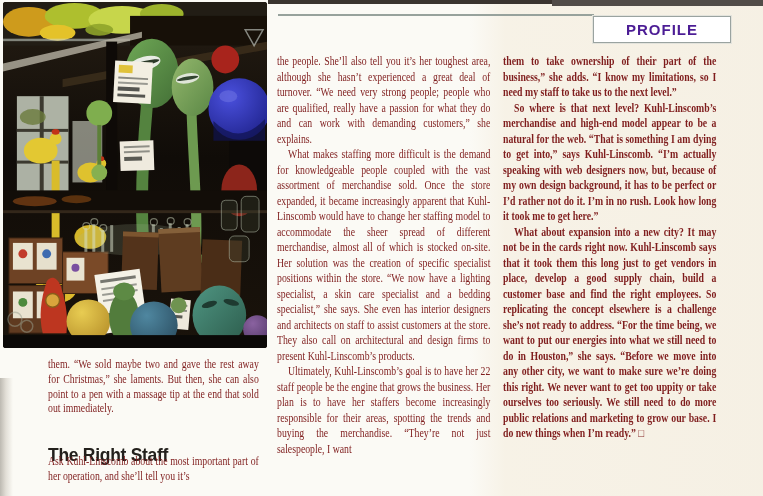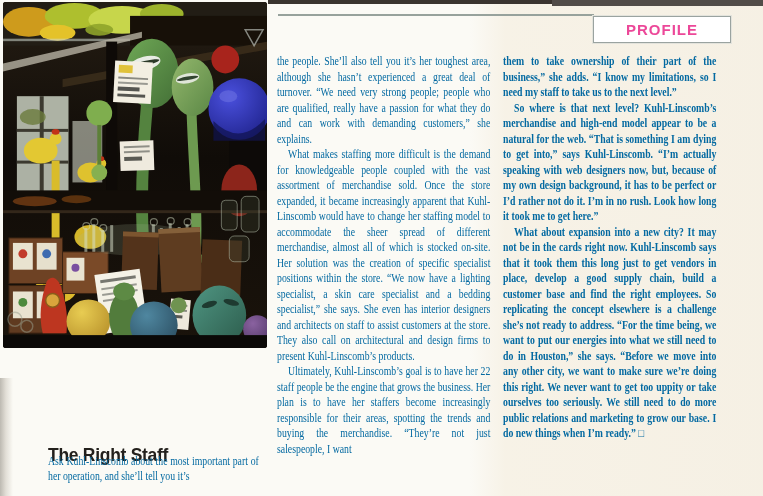--- a/index.html
+++ b/index.html
@@ -25,30 +25,30 @@
     background:linear-gradient(90deg,#a8a49b 0%,#d9d5cc 45%,rgba(230,227,219,0) 100%);
     opacity:.75;
   }
   
   .header-rule{position:absolute;left:278px;top:14px;width:316px;height:2px;background:#97a29c;}
   .profile-box{
     position:absolute;left:593px;top:16px;width:136px;height:25px;
     background:#ffffff;border:1px solid #9aa3a0;box-shadow:0 0 0 1px #e3e3dc;
     display:flex;align-items:center;justify-content:center;
     font-family:"Liberation Sans", sans-serif;font-weight:bold;
-    font-size:15px;letter-spacing:1px;color:#ec4899;
+    font-size:15px;letter-spacing:1px;color:#4c1d95;
   }
   
   .photo{
     position:absolute;left:3px;top:2px;width:264px;height:346px;
     border-radius:3px;overflow:hidden;background:#14100b;
   }
   .photo svg{display:block;width:100%;height:100%;}
   
-  .col{position:absolute;color:#0369a1;}
+  .col{position:absolute;color:#7f1d1d;}
   .condense{transform:scaleX(0.85);transform-origin:0 0;width:251px;}
   .condense-narrow{transform:scaleX(0.85);transform-origin:0 0;width:248px;}
   .col p{
     margin:0;
     font-size:11.5px;line-height:15.5px;
     text-align:justify;
   }
   .col p.indent{text-indent:13px;}
   #col-left-p1{left:48px;top:357px;width:212px;}
   #col-left-p1 p, #col-left-p2 p{line-height:14.8px;}
@@ -295,20 +295,25 @@
         <ellipse cx="208" cy="305" rx="8" ry="3" fill="#1e3a30" transform="rotate(-18 208 305)"></ellipse>
         <ellipse cx="230" cy="303" rx="8" ry="3" fill="#1e3a30" transform="rotate(14 230 303)"></ellipse>
         <circle cx="256" cy="330" r="14" fill="url(#purpleBall)"></circle>
         <circle cx="12" cy="320" r="7" fill="none" stroke="#9aa08e" stroke-width="1.5" opacity="0.5"></circle>
         <circle cx="24" cy="327" r="6" fill="none" stroke="#9aa08e" stroke-width="1.5" opacity="0.5"></circle>
         <rect x="0" y="336" width="266" height="13" fill="#0b0907"></rect>
       </g>
     </svg>
   </div>
 
+  <div class="col" id="col-left-p1">
+    <div class="condense-narrow">
+      <p>them. “We sold maybe two and gave the rest away for Christmas,” she laments. But then, she can also point to a pen with a massage tip at the end that sold out immediately.</p>
+    </div>
+  </div>
 
   <h2 id="col-left-heading">The Right Staff</h2>
 
   <div class="col" id="col-left-p2">
     <div class="condense-narrow">
       <p>Ask Kuhl-Linscomb about the most important part of her operation, and she’ll tell you it’s</p>
     </div>
   </div>
 
   <div class="col" id="col-mid">

